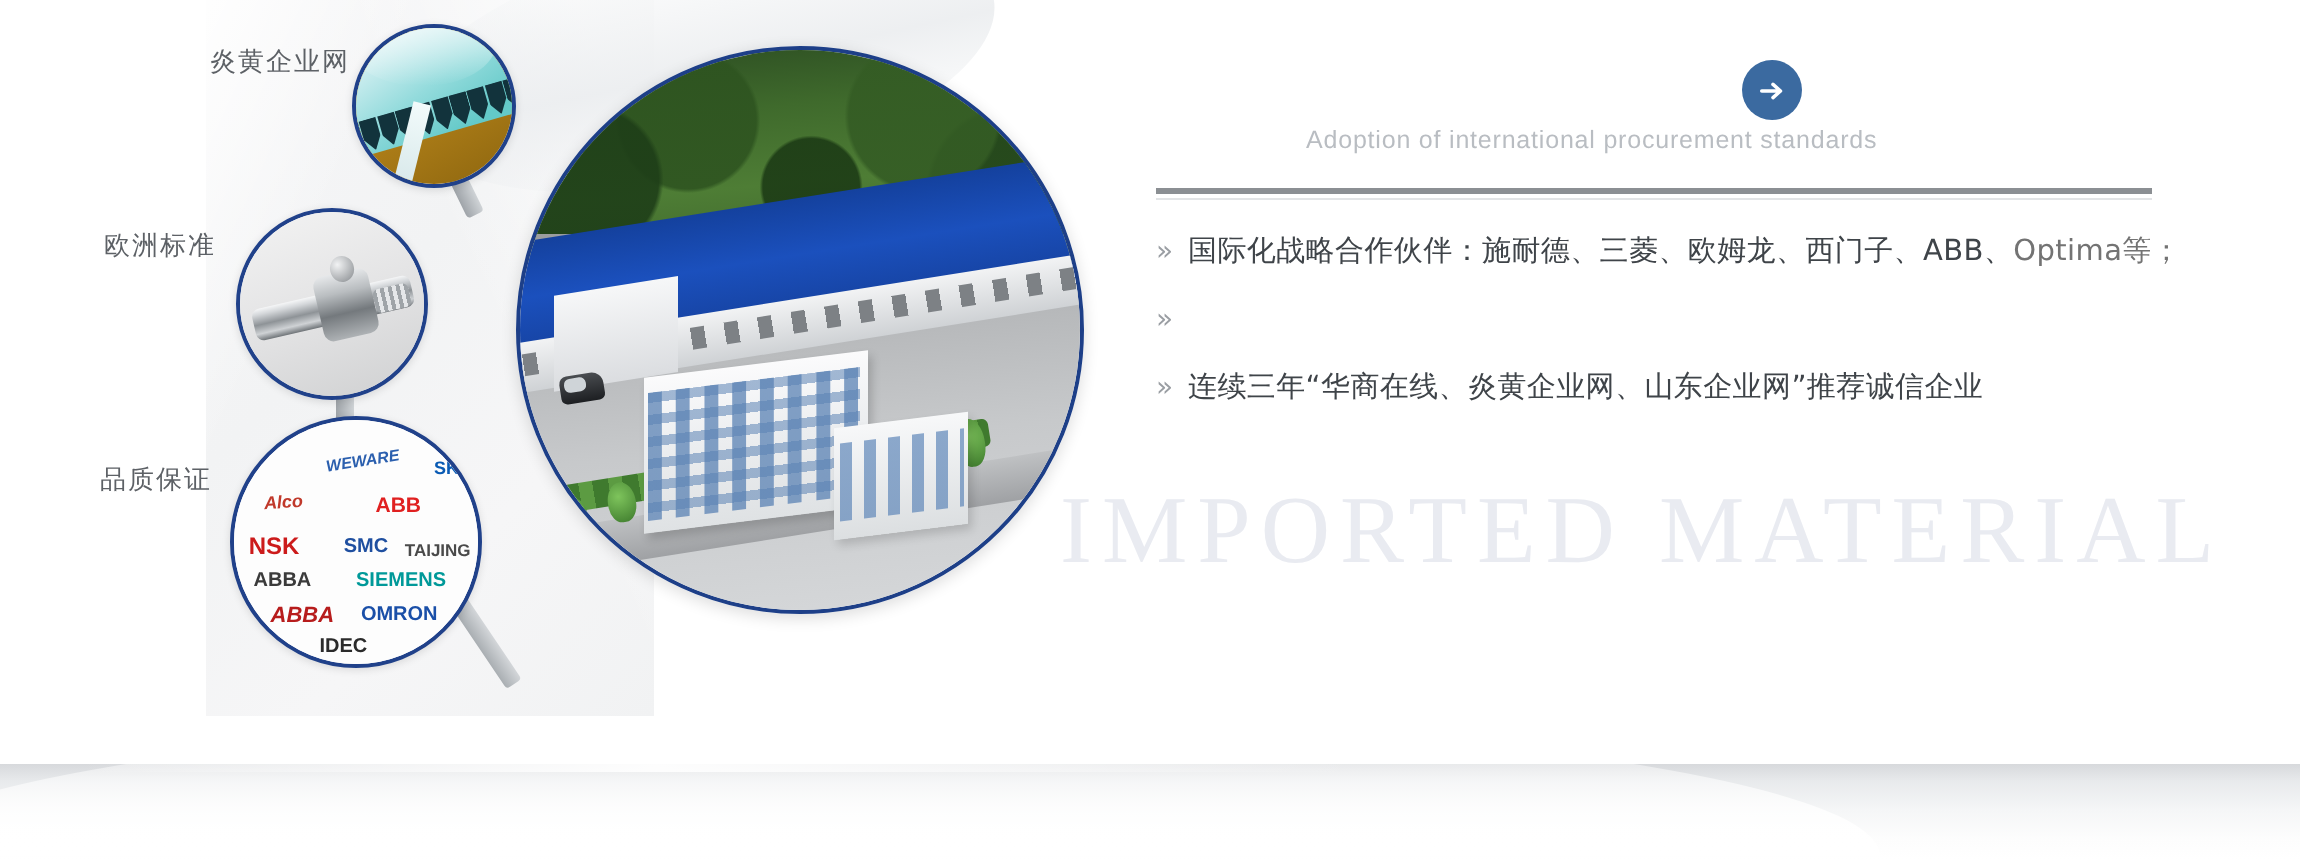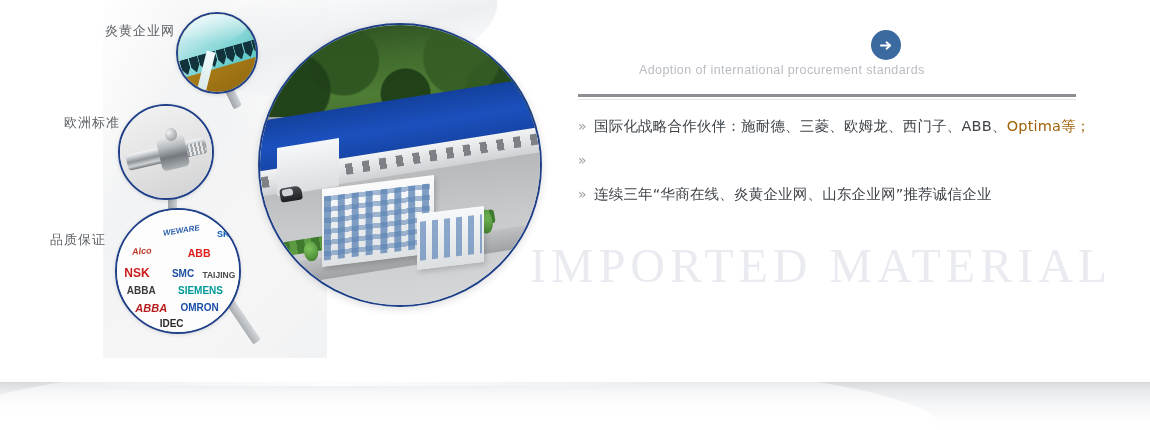--- a/index.html
+++ b/index.html
@@ -44,21 +44,21 @@
     background:linear-gradient(180deg,rgba(255,255,255,0) 0%,rgba(236,238,240,.95) 55%,rgba(255,255,255,0) 100%);
     transform:rotate(-12deg);
   }
 
   
   .lbl{
     position:absolute;color:#5d6166;font-size:13px;letter-spacing:1px;
     white-space:nowrap;font-family:"DejaVu Sans",sans-serif;
   }
   .lbl-1{left:105px;top:22px;}
-  .lbl-2{left:52px;top:114px;margin-left:12px;}
+  .lbl-2{left:52px;top:114px;}
   .lbl-3{left:50px;top:231px;}
 
   
   .conn{position:absolute;background:#b4b8bc;}
   .conn-a{left:222px;top:58px;width:9px;height:52px;transform:rotate(-26deg);border-radius:2px;
           background:linear-gradient(to right,#9fa4a9,#cfd3d6);}
   .conn-b{left:168px;top:184px;width:9px;height:36px;border-radius:2px;
           background:linear-gradient(to right,#9fa4a9,#cfd3d6);}
   .conn-c{left:233px;top:278px;width:9px;height:70px;transform:rotate(-34deg);border-radius:2px;
           background:linear-gradient(to right,#a9aeb2,#d3d6d9);}
@@ -213,21 +213,21 @@
   .tt-cn{
     position:absolute;left:72px;top:4px;
     font-size:24px;font-weight:bold;color:#4b4f55;letter-spacing:1px;
     font-family:"DejaVu Sans",sans-serif;white-space:nowrap;
   }
   .arrow-btn{
     position:absolute;left:293px;top:6px;width:30px;height:30px;border-radius:50%;
     background:#3b6aa0;display:flex;align-items:center;justify-content:center;
   }
   .tt-en{
-    position:absolute;left:61px;top:39px;
+    position:absolute;left:75px;top:39px;
     font-size:12.5px;color:#b9bdc2;letter-spacing:.4px;white-space:nowrap;
     font-family:"Liberation Sans",sans-serif;
   }
   .rule{position:absolute;left:0;top:70px;width:498px;}
   .rule-1{height:3px;background:#8b8f93;}
   .rule-2{height:1px;background:#e2e4e6;margin-top:2px;}
 
   .bullets{position:absolute;left:0;top:92px;width:500px;}
   .bullet{display:flex;align-items:flex-start;margin-bottom:14px;}
   .bchev{
@@ -344,21 +344,21 @@
     </div>
 
     <div class="rule">
       <div class="rule-1"></div>
       <div class="rule-2"></div>
     </div>
 
     <div class="bullets" id="bullets">
         <div class="bullet">
           <div class="bchev">»</div>
-          <div class="btxt"><span>国际化战略合作伙伴：施耐德、三菱、欧姆龙、西门子、ABB、</span><span class="hl" style="color: #a16207;">Optima等；</span></div>
+          <div class="btxt"><span>国际化战略合作伙伴：施耐德、三菱、欧姆龙、西门子、ABB、</span><span class="hl" style="color: #737373;">Optima等；</span></div>
         </div>
         <div class="bullet">
           <div class="bchev">»</div>
         </div>
         <div class="bullet">
           <div class="bchev">»</div>
           <div class="btxt"><span>连续三年“华商在线、炎黄企业网、山东企业网”推荐诚信企业</span></div>
         </div>
       </div>
   </div>

